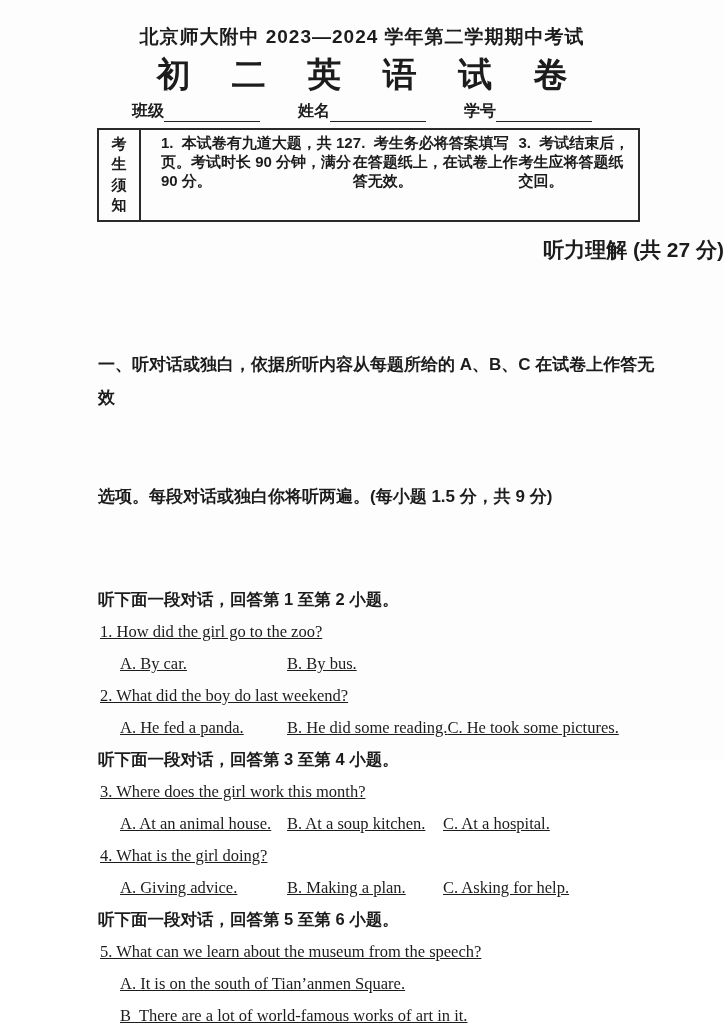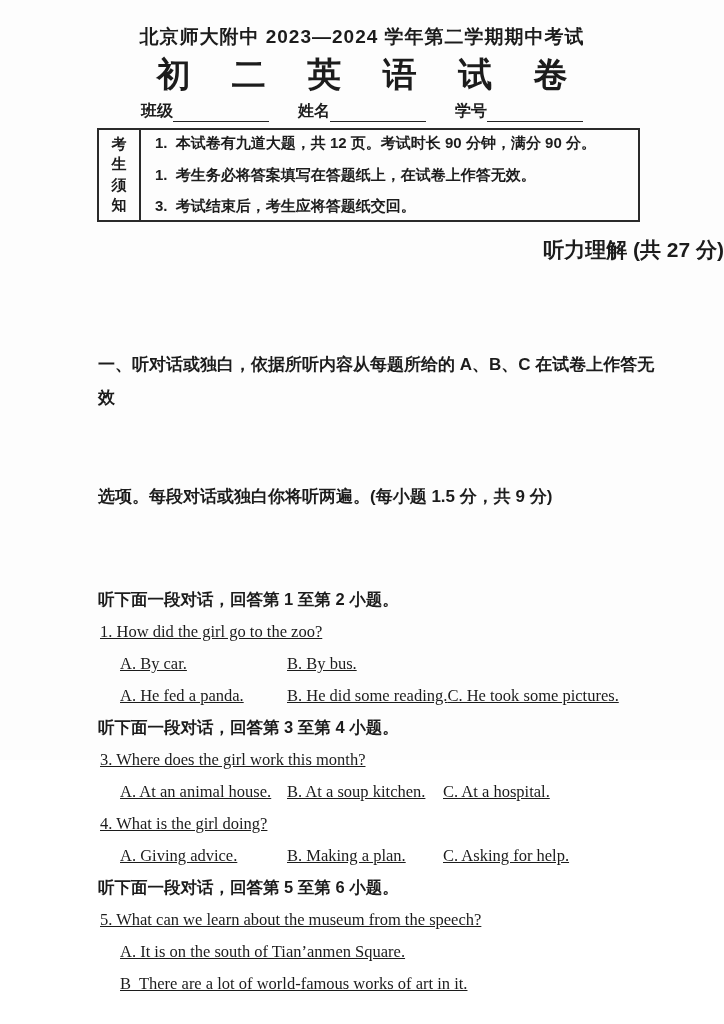--- a/index.html
+++ b/index.html
@@ -32,21 +32,21 @@
     letter-spacing:16px;
     text-indent:16px; 
   }
   
   .fields{
     margin-top:8px;
     height:20px;
     display:flex;
     justify-content:center;
     align-items:flex-end;
-    gap:29px;
+    gap:38px;
     font-size:16px;font-weight:700;
   }
   .field{display:flex;align-items:flex-end;}
   .blank-line{
     display:inline-block;
     width:96px;height:15px;
     border-bottom:1.6px solid #222;
   }
   
   .notice-box{
@@ -60,23 +60,23 @@
     width:40px;
     border-right:2px solid #2a2a2a;
     display:flex;flex-direction:column;
     justify-content:space-around;
     align-items:center;
     font-size:15px;font-weight:700;
     padding:4px 0;
   }
   .notice-items{
     flex:1;
-    display:flex;flex-direction:column;
+    display:flex;flex-direction:row;
     justify-content:space-between;
-    padding:4px 6px 4px 14px;
+    padding:4px 6px 4px 20px;
     font-size:15px;font-weight:700;
     white-space:pre-wrap;
   }
   
   .section-heading{
     margin-top:14px;
     text-align:right;
     font-size:21px;line-height:28px;
     font-weight:800;
   }
@@ -136,21 +136,21 @@
 
   <div class="notice-box">
     <div class="notice-side">
       <span>考</span>
       <span>生</span>
       <span>须</span>
       <span>知</span>
     </div>
     <div class="notice-items">
       <div>1.  本试卷有九道大题，共 12 页。考试时长 90 分钟，满分 90 分。</div>
-      <div>1.  考生务必将答案填写在答题纸上，在试卷上作答无效。</div>
+      <div>7.  考生务必将答案填写在答题纸上，在试卷上作答无效。</div>
       <div>3.  考试结束后，考生应将答题纸交回。</div>
     </div>
   </div>
 
   <div class="section-heading">
     <span>听力理解</span>
     <span class="score">(共 27 分)</span>
   </div>
 
   <div class="intro">
@@ -161,20 +161,21 @@
   <div class="body-lines">
 
     <div class="bline cn-tip">听下面一段对话，回答第 1 至第 2 小题。</div>
 
     <div class="bline en">1. How did the girl go to the zoo?</div>
     <div class="bline en opt-row">
       <span class="opt-a">A. By car.</span>
       <span class="opt-b">B. By bus.</span>
     </div>
 
+    <div class="bline en">2. What did the boy do last weekend?</div>
     <div class="bline en opt-row">
       <span class="opt-a">A. He fed a panda.</span>
       <span class="opt-b">B. He did some reading.</span>
       <span class="opt-c">C. He took some pictures.</span>
     </div>
 
     <div class="bline cn-tip">听下面一段对话，回答第 3 至第 4 小题。</div>
 
     <div class="bline en">3. Where does the girl work this month?</div>
     <div class="bline en opt-row">

